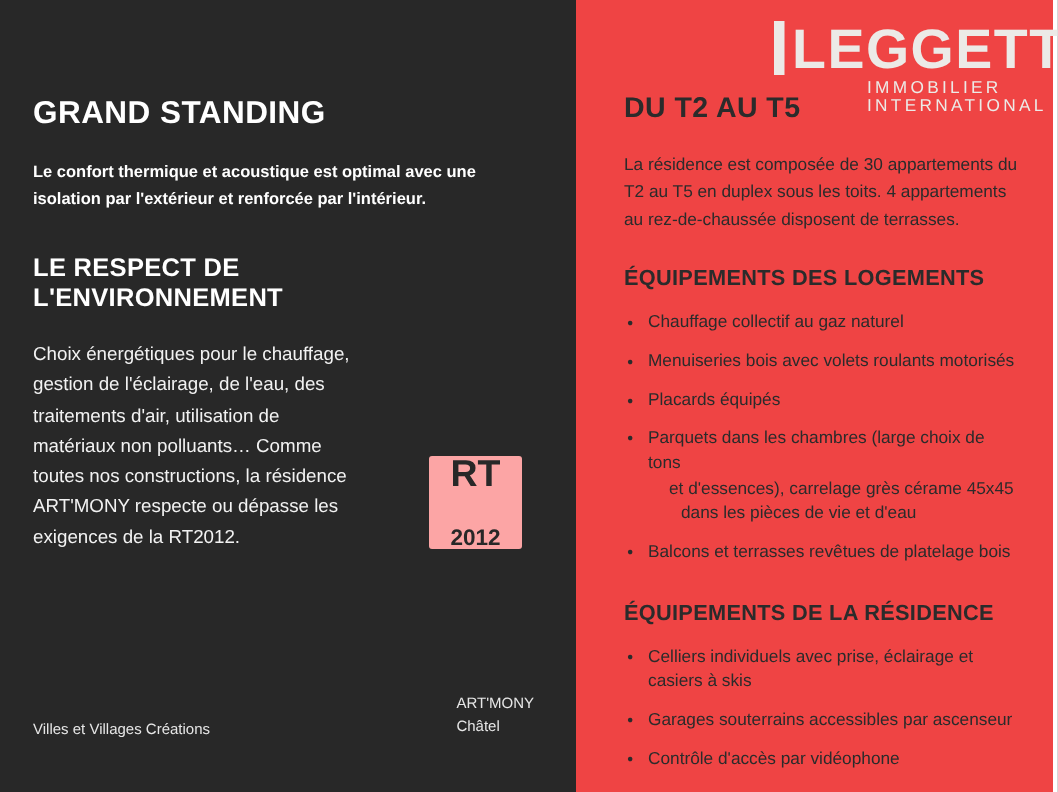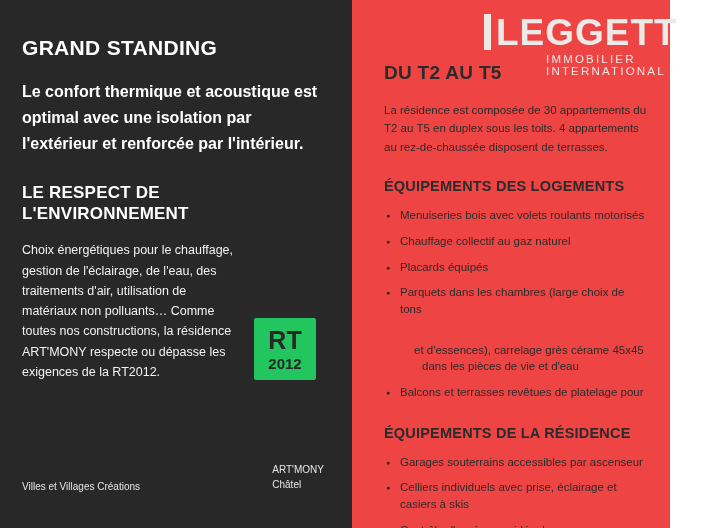--- a/index.html
+++ b/index.html
@@ -17,43 +17,43 @@
     position: relative;
     width: 705px;
     height: 528px;
     display: flex;
     background: #ffffff;
   }
 
   
   .left-panel {
     position: relative;
-    width: 352px;
+    width: 384px;
     height: 528px;
     background: #282828;
     color: #ffffff;
     box-sizing: border-box;
-    padding: 10px 30px 20px 22px;
+    padding: 38px 30px 20px 22px;
   }
   .left-title {
     font-size: 21px;
     font-weight: bold;
     letter-spacing: 0.3px;
     margin: 26px 0 20px 0;
     line-height: 1.1;
   }
   .left-body {
     font-size: 12.5px;
     line-height: 1.62;
     color: #f2f2f2;
     margin: 0 0 14px 0;
     max-width: 300px;
   }
   .left-body-bold {
-    font-size: 16px;
+    font-size: 11px;
     line-height: 1.62;
     font-weight: bold;
     color: #ffffff;
     margin: 0 0 26px 0;
     max-width: 300px;
   }
   .left-title2 {
     font-size: 17px;
     font-weight: bold;
     line-height: 1.22;
@@ -68,30 +68,30 @@
   .env-text {
     font-size: 12.5px;
     line-height: 1.62;
     color: #f2f2f2;
     max-width: 215px;
     margin: 0;
   }
   .rt-badge {
     width: 62px;
     height: 62px;
-    background: #22c55e;
+    background: #fca5a5;
     color: #282828;
     border-radius: 2px;
     flex: 0 0 auto;
     margin-right: 6px;
     margin-bottom: 2px;
     display: flex;
     flex-direction: column;
     align-items: center;
-    justify-content: center;
+    justify-content: space-between;
     line-height: 1;
   }
   .rt-badge .rt-top {
     font-size: 25px;
     font-weight: bold;
     letter-spacing: 0px;
   }
   .rt-badge .rt-bot {
     font-size: 15px;
     font-weight: bold;
@@ -191,21 +191,20 @@
     position: absolute;
     left: 2px;
     top: 0px;
     font-size: 7px;
     line-height: 17px;
     color: #2b2b2b;
   }
   .sub-line {
     display: block;
     padding-left: 14px;
-    margin-top: 24px;
   }
   .sub-line2 {
     display: block;
     padding-left: 22px;
   }
 </style>
 </head>
 <body>
 
 <div class="page">
@@ -248,32 +247,32 @@
       </div>
       <div class="logo-sub">IMMOBILIER INTERNATIONAL</div>
     </div>
 
     <h1 class="right-title">DU T2 AU T5</h1>
 
     <p class="right-intro">La résidence est composée de 30 appartements du T2 au T5 en duplex sous les toits. 4 appartements au rez-de-chaussée disposent de terrasses.</p>
 
     <h2 class="section-head">ÉQUIPEMENTS DES LOGEMENTS</h2>
     <ul class="feature-list">
+      <li>Chauffage collectif au gaz naturel</li>
       <li>Menuiseries bois avec volets roulants motorisés</li>
-      <li>Chauffage collectif au gaz naturel</li>
       <li>Placards équipés</li>
       <li>
         <span>Parquets dans les chambres (large choix de tons</span>
         <span class="sub-line">et d'essences), carrelage grès cérame 45x45</span>
         <span class="sub-line2">dans les pièces de vie et d'eau</span>
       </li>
-      <li>Balcons et terrasses revêtues de platelage pour</li>
+      <li>Balcons et terrasses revêtues de platelage bois</li>
     </ul>
 
     <h2 class="section-head">ÉQUIPEMENTS DE LA RÉSIDENCE</h2>
     <ul class="feature-list">
+      <li>Celliers individuels avec prise, éclairage et casiers à skis</li>
       <li>Garages souterrains accessibles par ascenseur</li>
-      <li>Celliers individuels avec prise, éclairage et casiers à skis</li>
       <li>Contrôle d'accès par vidéophone</li>
     </ul>
 
   </div>
 </div>
 
 </body></html>

